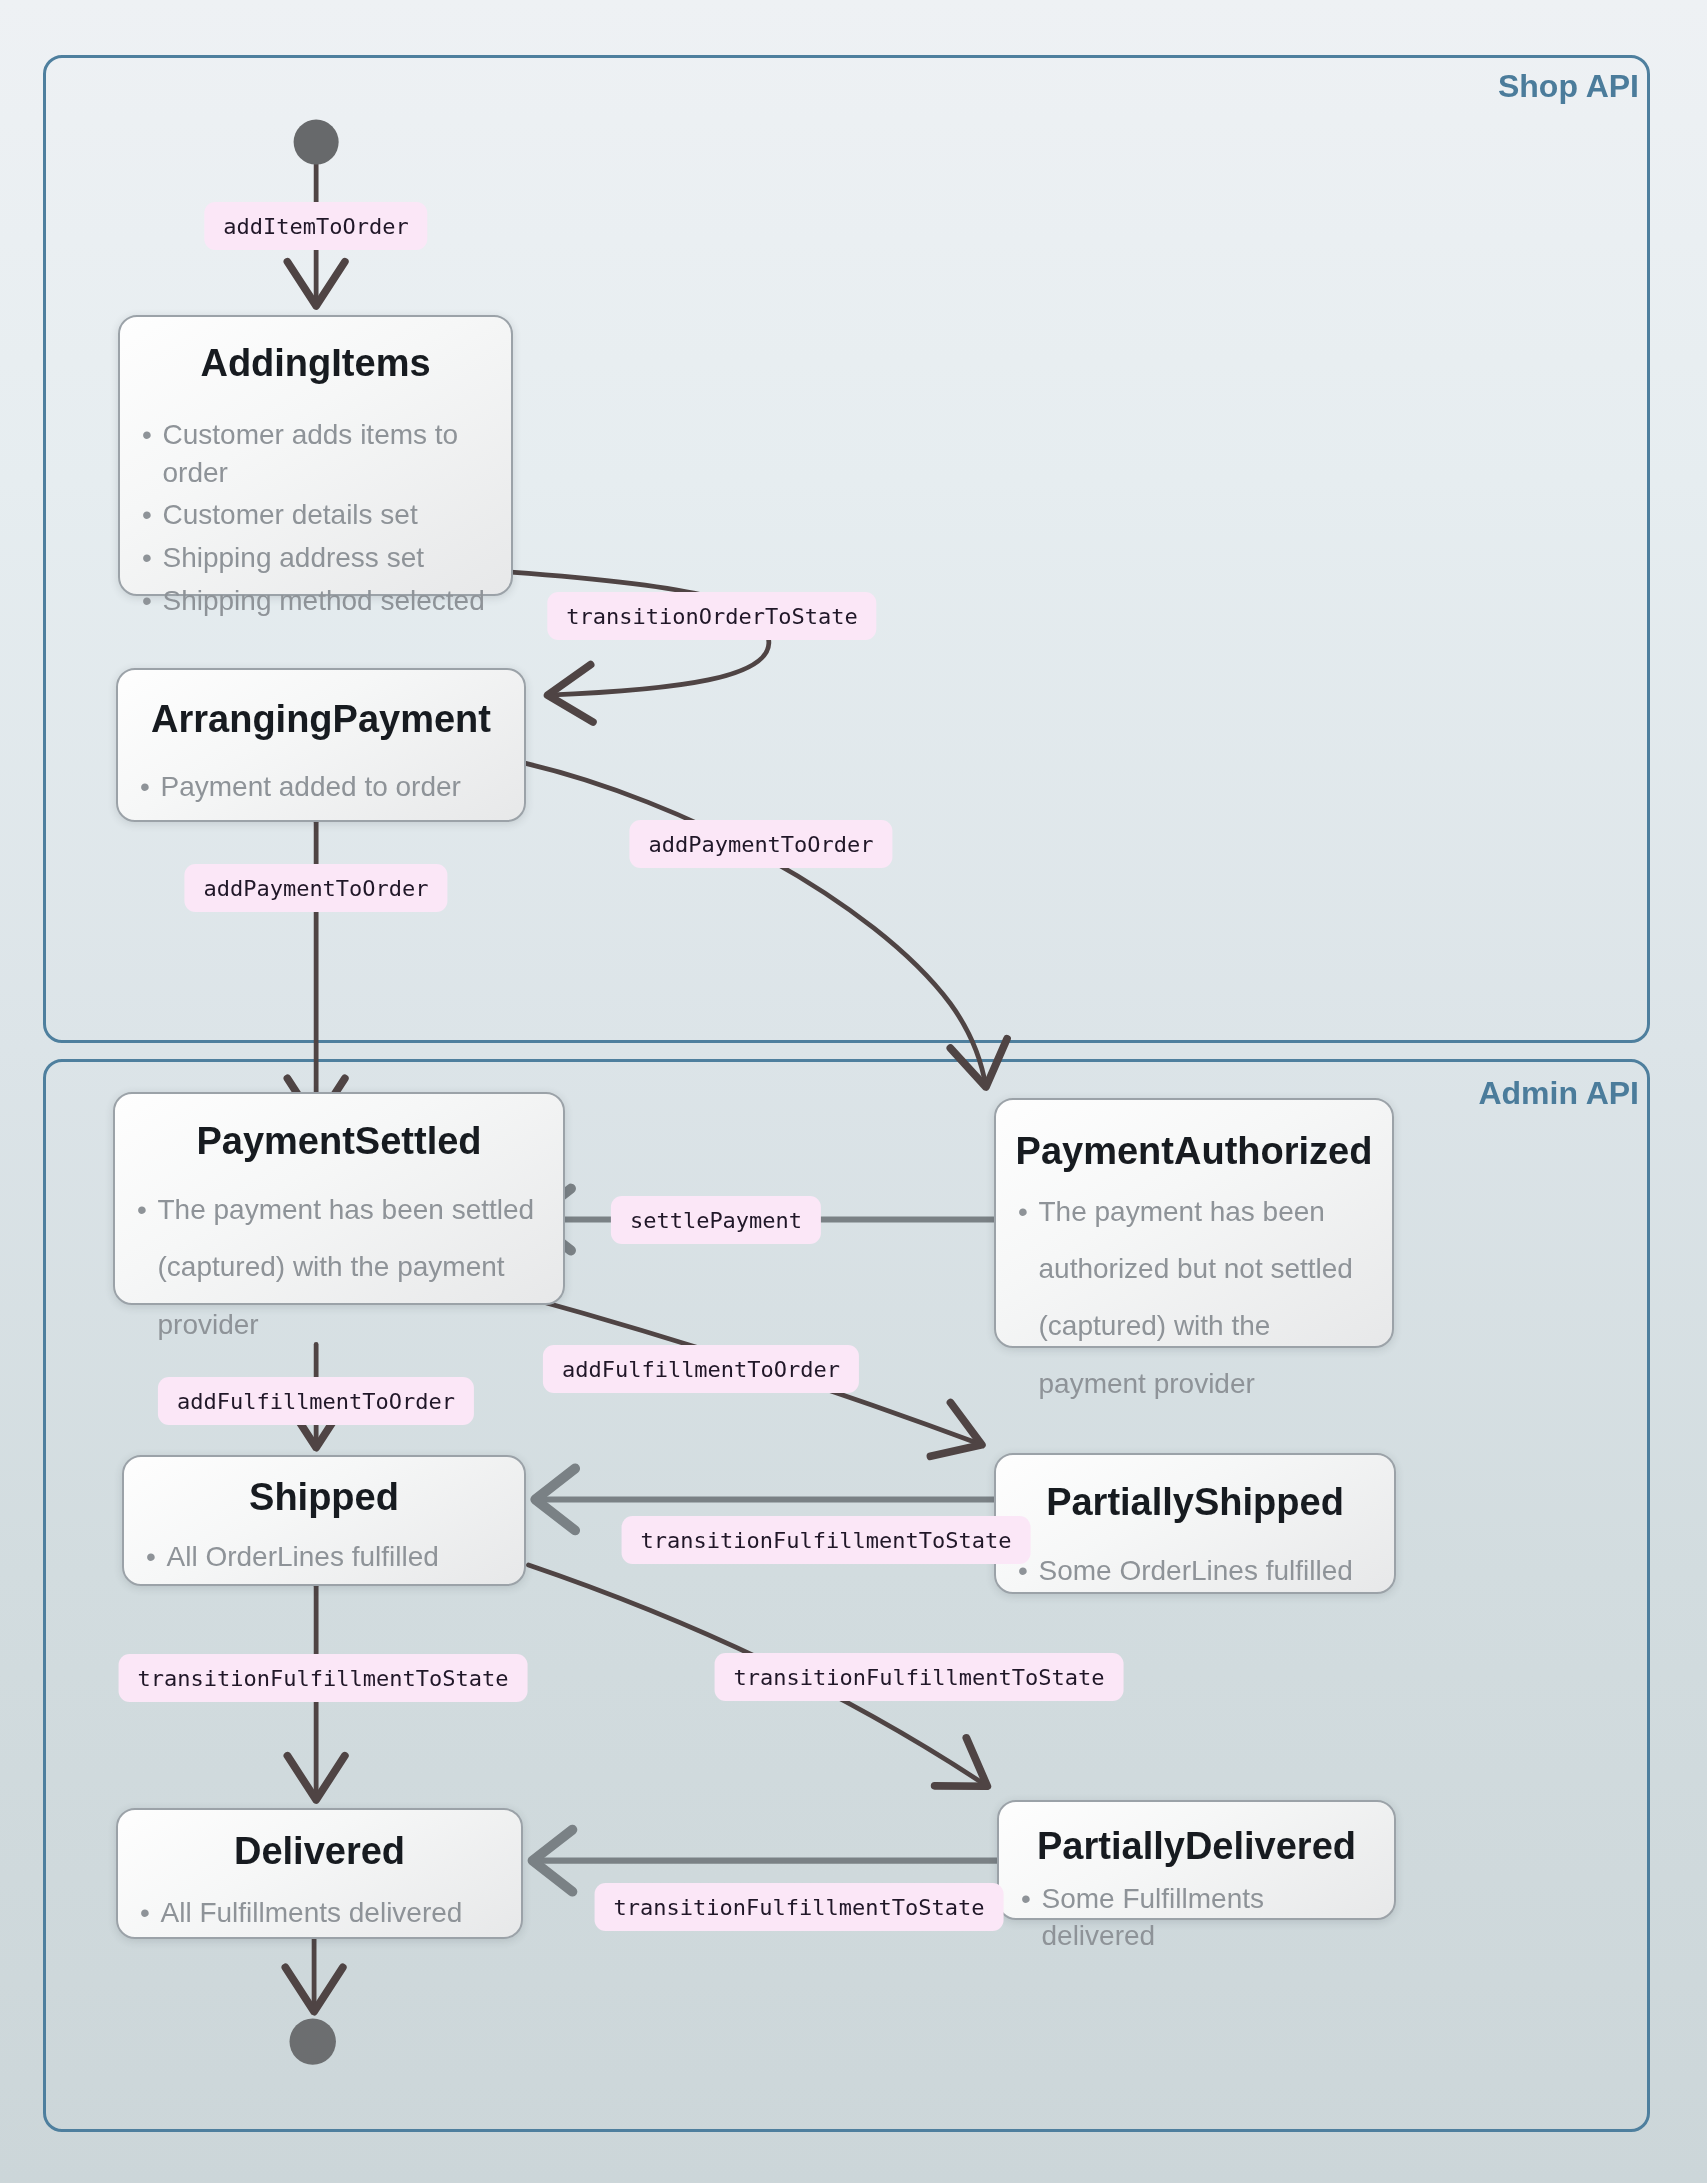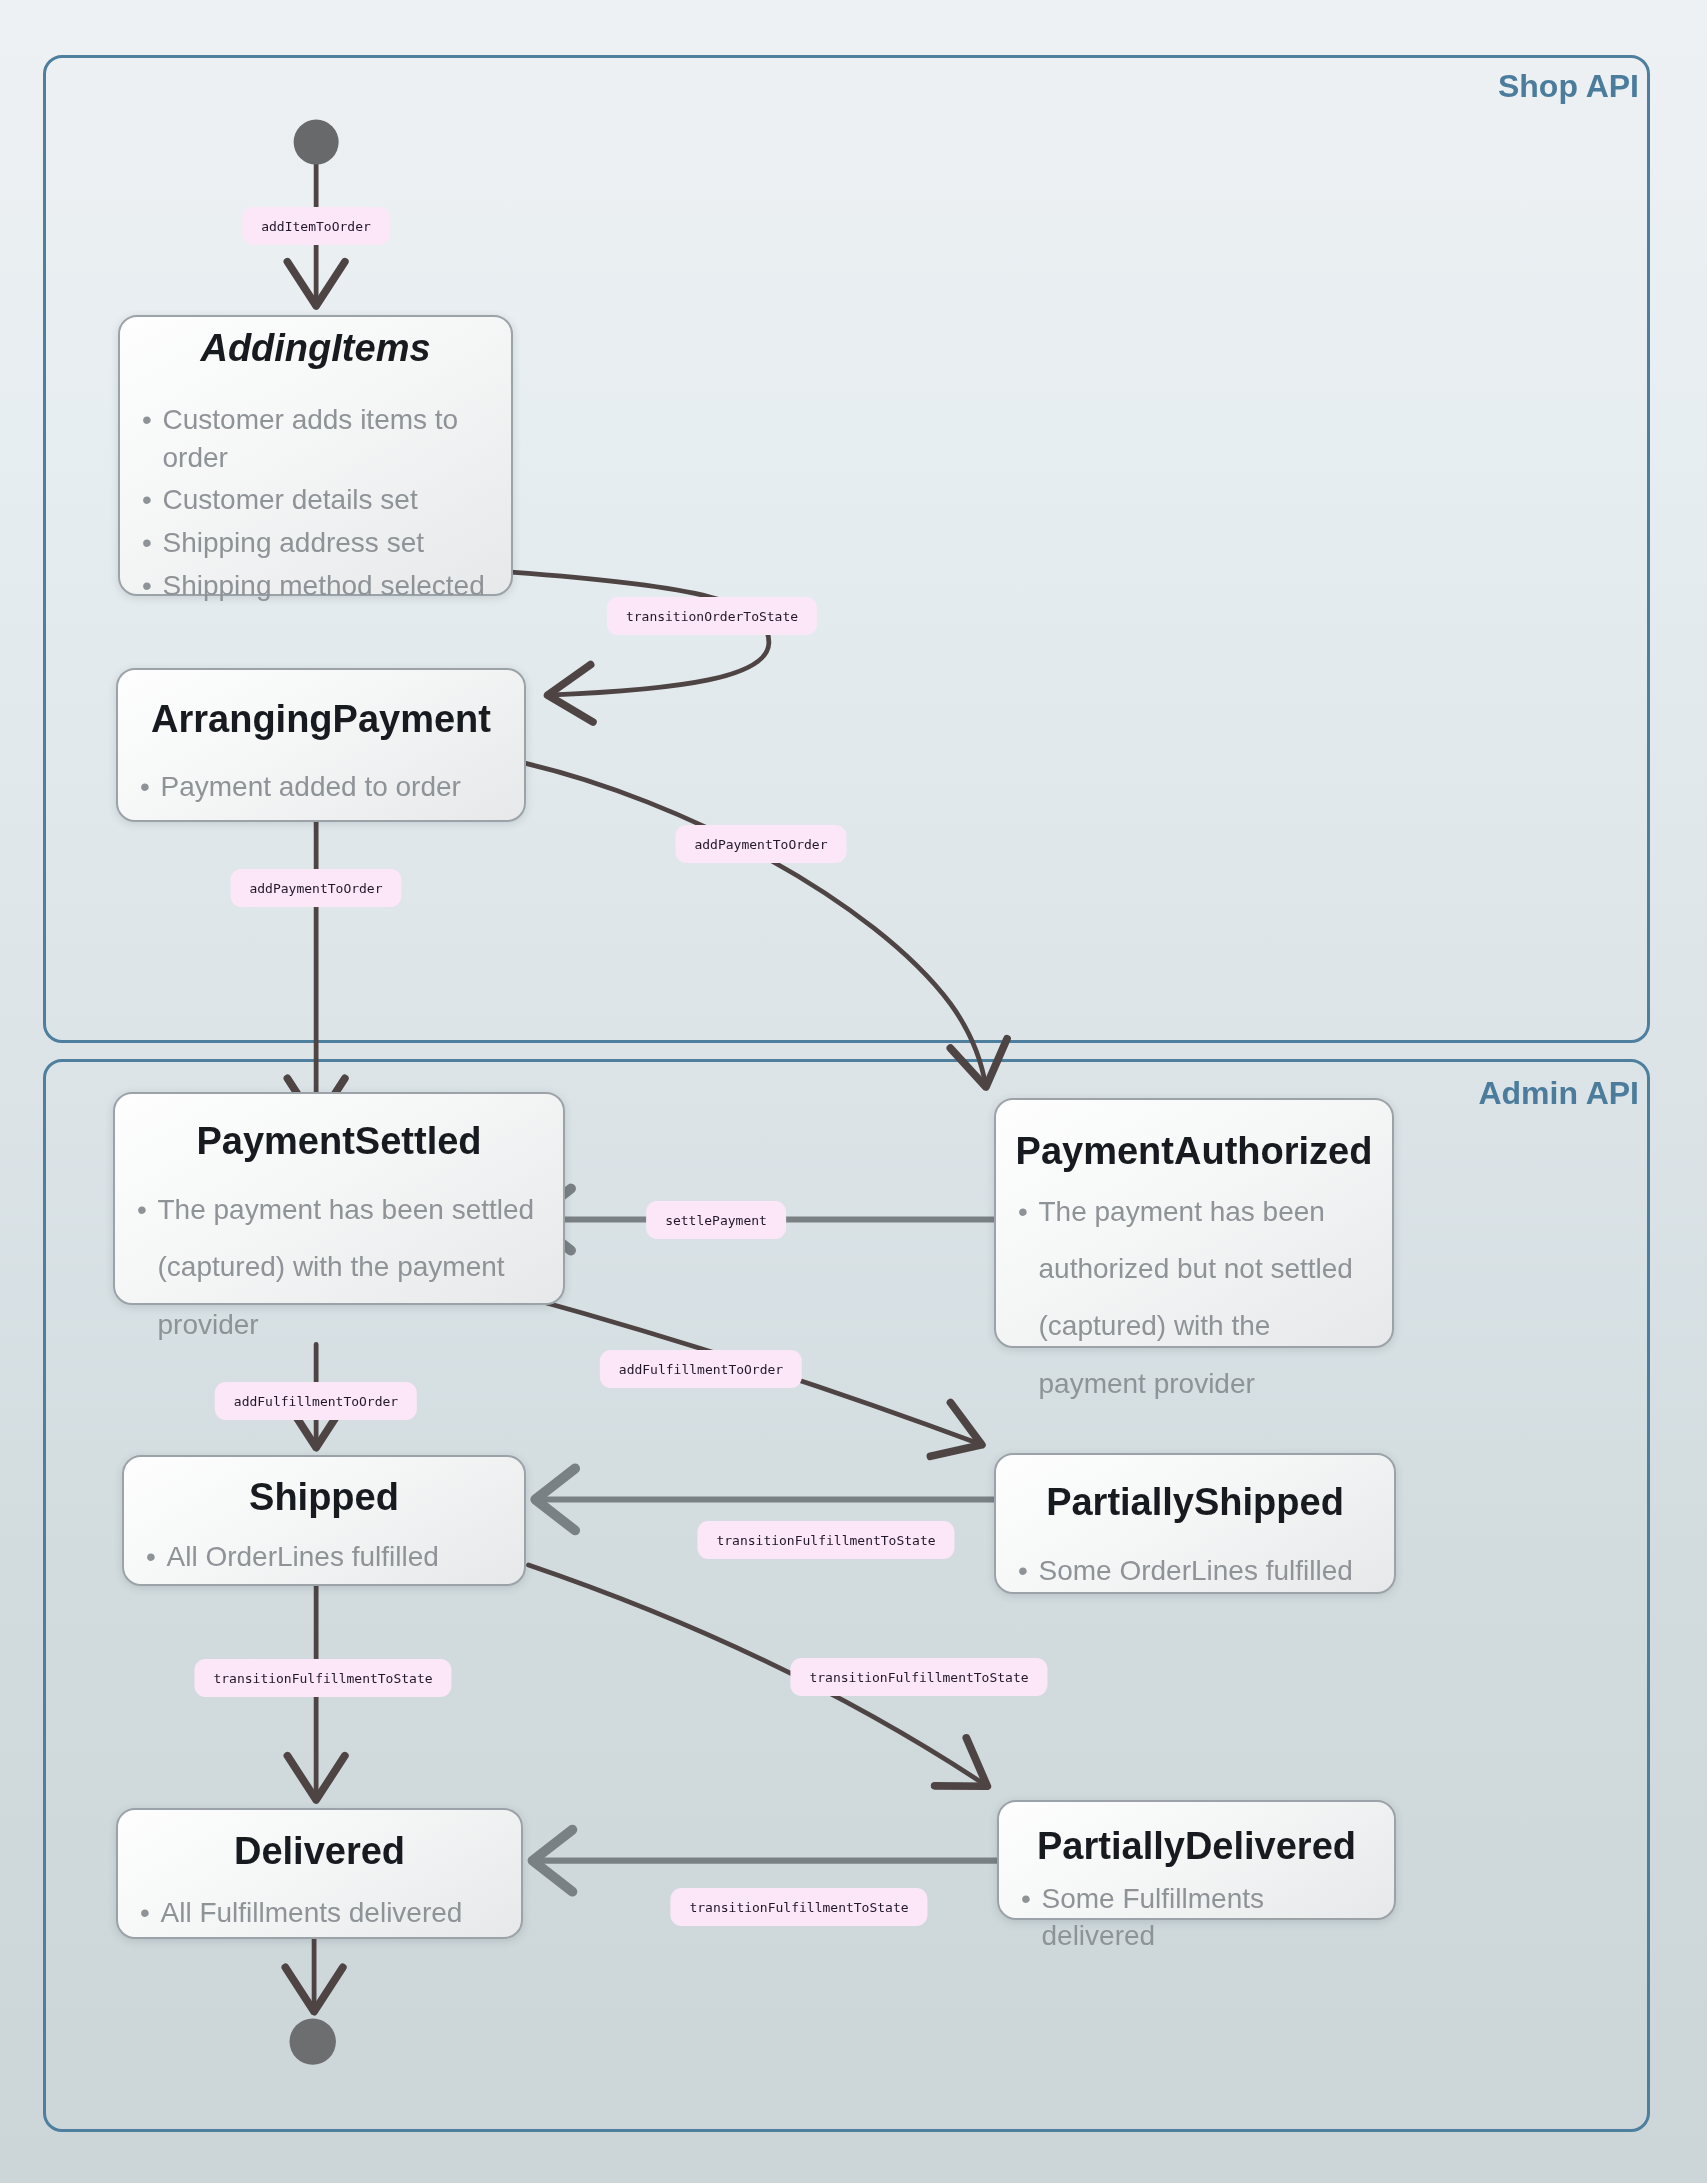--- a/index.html
+++ b/index.html
@@ -52,21 +52,21 @@
   }
   .bullets li + li{margin-top:4.8px;}
   .bullets li::before{
     content:"\2022";
     position:absolute;left:0;top:0;
   }
   .bullets.airy li{line-height:2.05;}
 
   
   #adding-items{left:118px;top:315px;width:395px;height:281px;}
-  #adding-items h3{padding-top:9px;font-style:italic;}
+  #adding-items h3{padding-top:24px;}
   #adding-items .bullets{margin-top:31px;}
 
   #arranging-payment{left:116px;top:668px;width:410px;height:154px;}
   #arranging-payment h3{padding-top:27px;}
   #arranging-payment .bullets{margin-top:27px;}
 
   #payment-settled{left:113px;top:1092px;width:452px;height:213px;}
   #payment-settled h3{padding-top:25px;}
   #payment-settled .bullets{margin-top:18px;}
 
@@ -91,21 +91,21 @@
   #partially-delivered .bullets{margin-top:11.6px;}
 
   .pill{
     position:absolute;
     transform:translate(-50%,-50%);
     background:#fbe7f7;
     color:#201728;
     border-radius:11px;
     padding:11.6px 19px;
     font-family:"DejaVu Sans Mono", monospace;
-    font-size:13px;font-weight:500;
+    font-size:22px;font-weight:500;
     white-space:nowrap;
   }
 </style>
 </head>
 <body>
 
 <div id="canvas">
 
   <div class="section" id="shop-section"></div>
   <div class="section" id="admin-section"></div>

